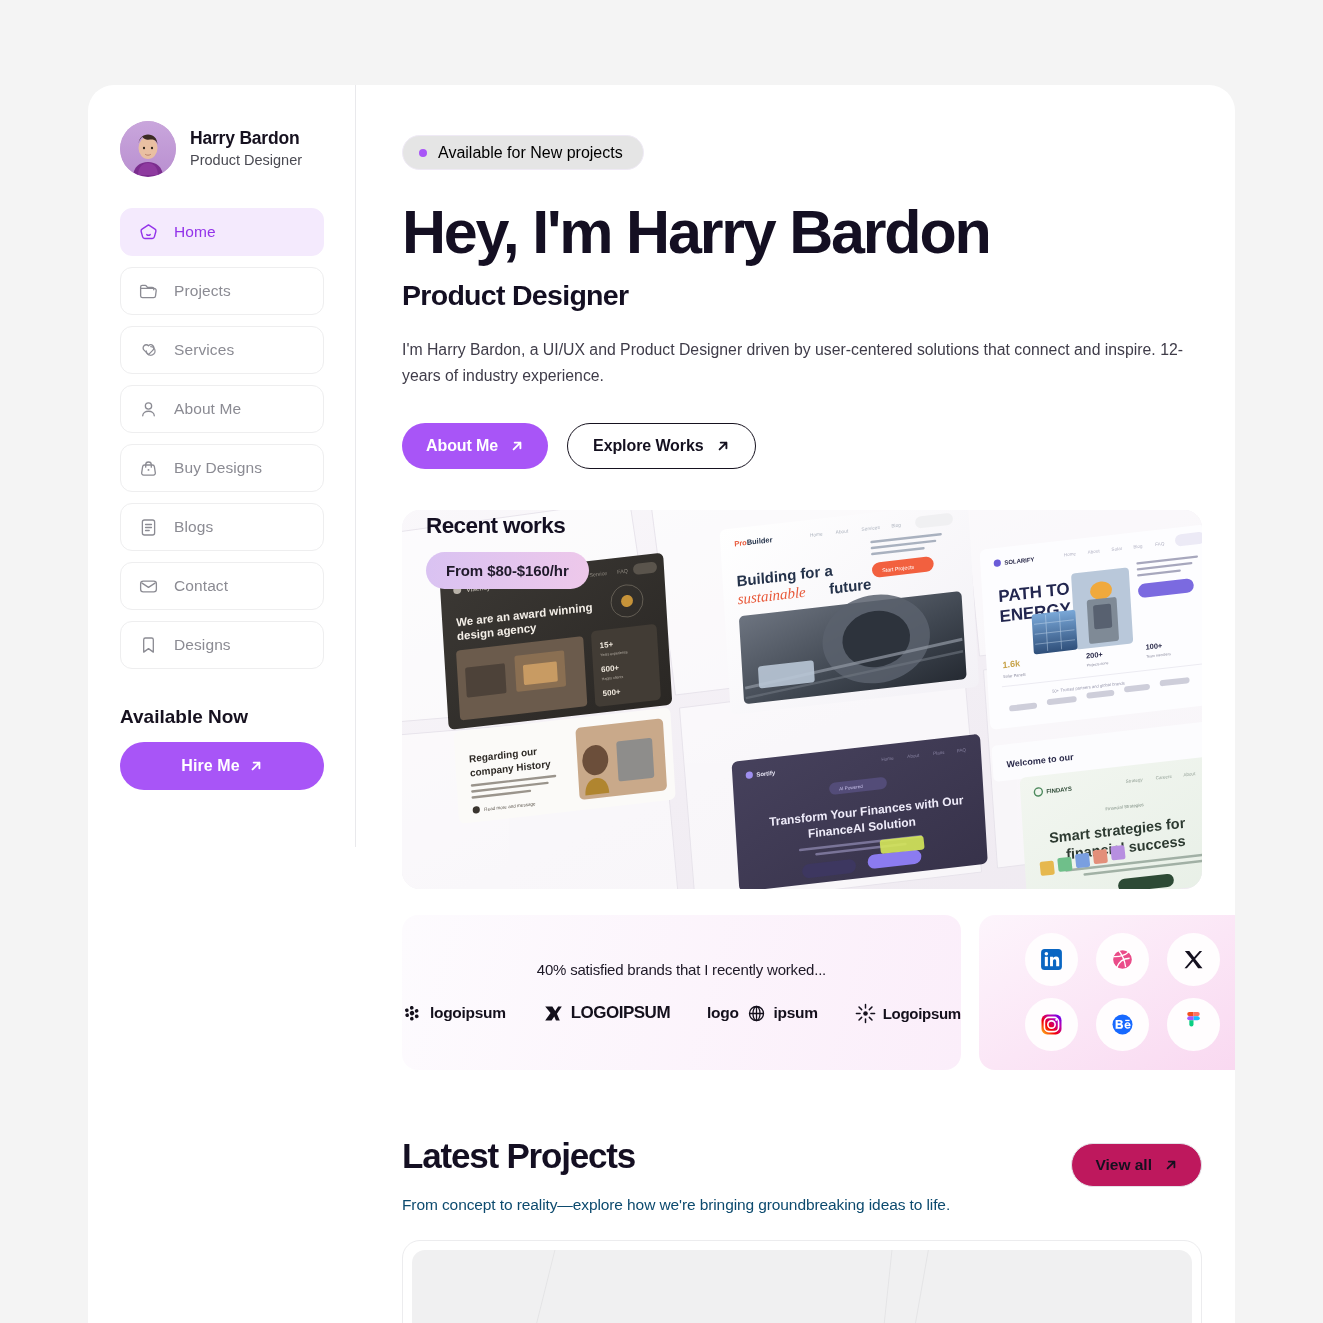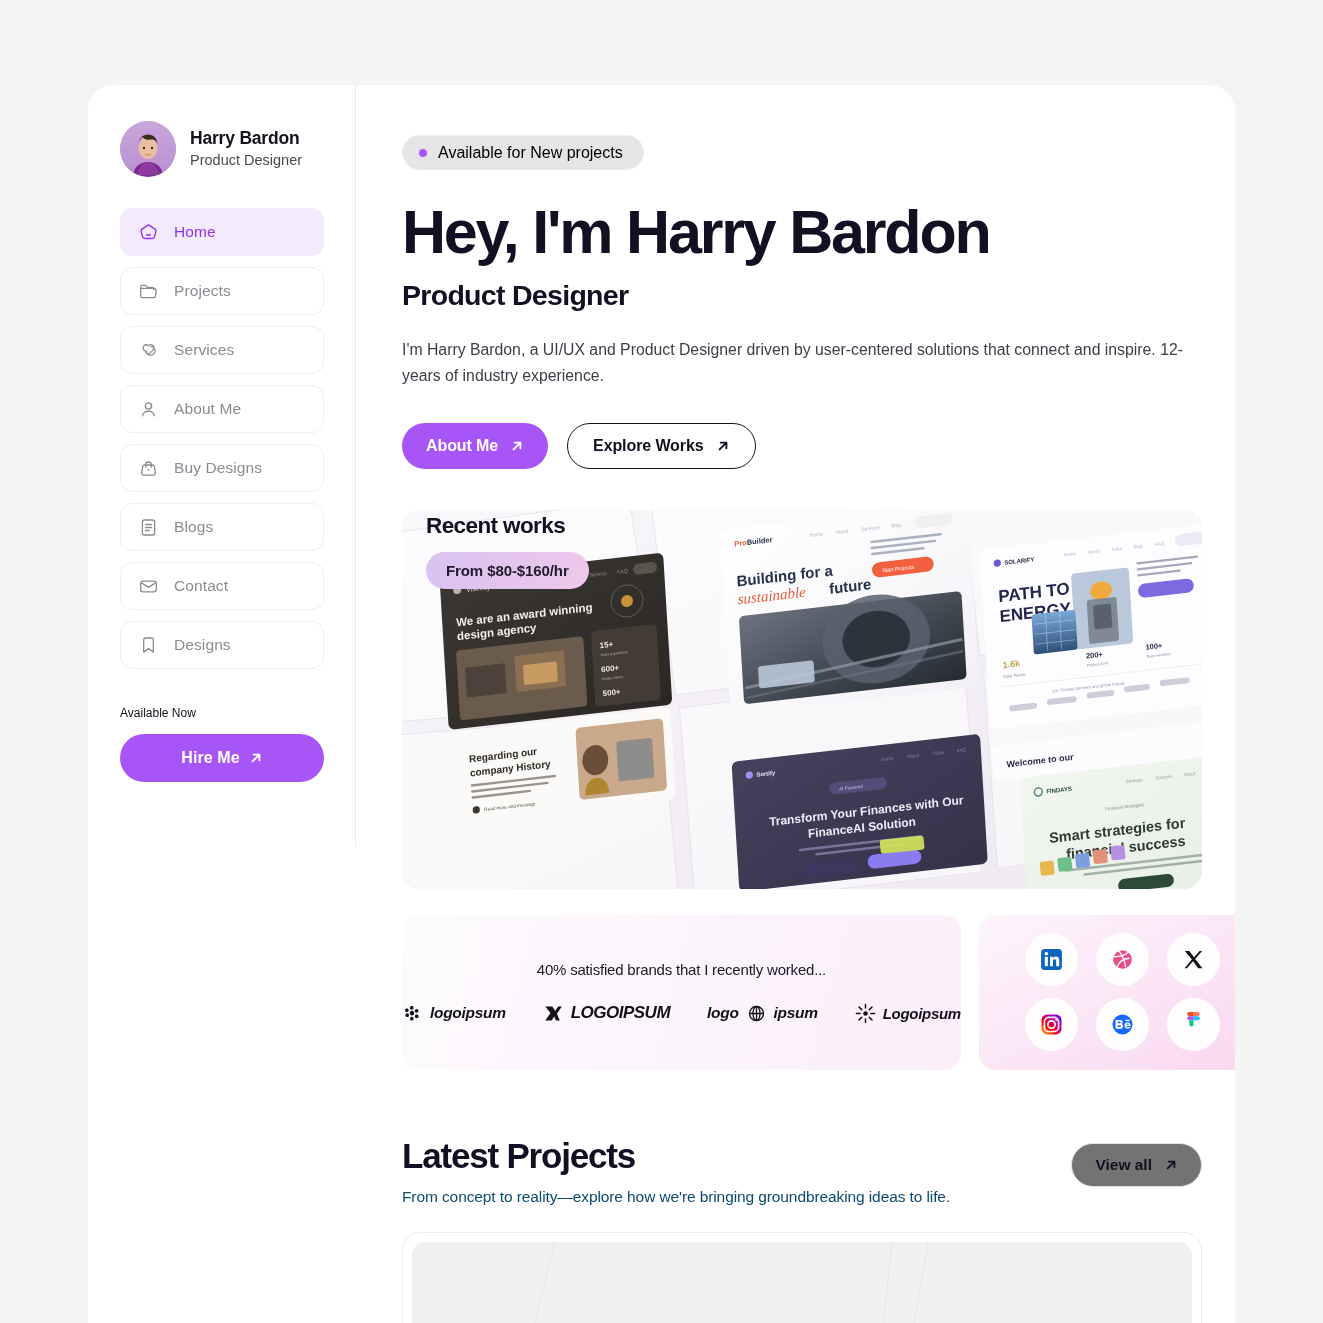--- a/index.html
+++ b/index.html
@@ -94,22 +94,22 @@
     letter-spacing: 0.1px;
   }
   .nav-item.active .nav-label { color: #9333ea; font-weight: 500; }
   .nav-ico { width: 21px; height: 21px; flex: 0 0 21px; color: #8b8b93; }
   .nav-item.active .nav-ico { color: #9333ea; }
   .nav-ico svg { display: block; width: 100%; height: 100%; }
 
   
   #available-block { padding: 26px 32px 0; }
   #available-label {
-    font-size: 12px;
-    font-weight: normal;
+    font-size: 19px;
+    font-weight: bold;
     color: #16111f;
     margin-bottom: 14px;
   }
   #hire-me-button {
     height: 48px;
     width: 100%;
     border-radius: 24px;
     background: #a855f7;
     color: #fff;
     border: none;
@@ -252,21 +252,20 @@
   }
   #brands-heading {
     font-size: 15px;
     color: #1d1826;
     letter-spacing: -0.2px;
   }
   #brands-logos {
     display: flex;
     align-items: flex-end;
     gap: 37px;
-    font-style: italic;
   }
   .brand-logo {
     display: flex;
     align-items: center;
     gap: 7px;
     color: #14101c;
   }
   .brand-mark { width: 21px; height: 21px; flex: 0 0 21px; }
   .brand-mark svg { display: block; width: 100%; height: 100%; }
   .brand-name { font-size: 15.5px; font-weight: bold; letter-spacing: -0.3px; }
@@ -301,33 +300,33 @@
   #latest-header {
     display: flex;
     align-items: flex-start;
     justify-content: space-between;
   }
   #latest-title {
     font-size: 35px;
     font-weight: bold;
     color: #140f22;
     letter-spacing: -1.2px;
-    margin-bottom: 12px;
+    margin-bottom: 20px;
   }
   #latest-subtitle {
     font-size: 15.5px;
     color: #0c4a6e;
     letter-spacing: -0.1px;
   }
   #view-all-button {
     height: 44px;
     padding: 0 23px;
     border-radius: 22px;
     border: 1px solid #e4e2e8;
-    background: #737373;
+    background: #be185d;
     color: #14101f;
     font-family: inherit;
     font-size: 15.5px;
     font-weight: bold;
     display: inline-flex;
     align-items: center;
     gap: 12px;
     cursor: pointer;
     margin-top: 7px;
   }

